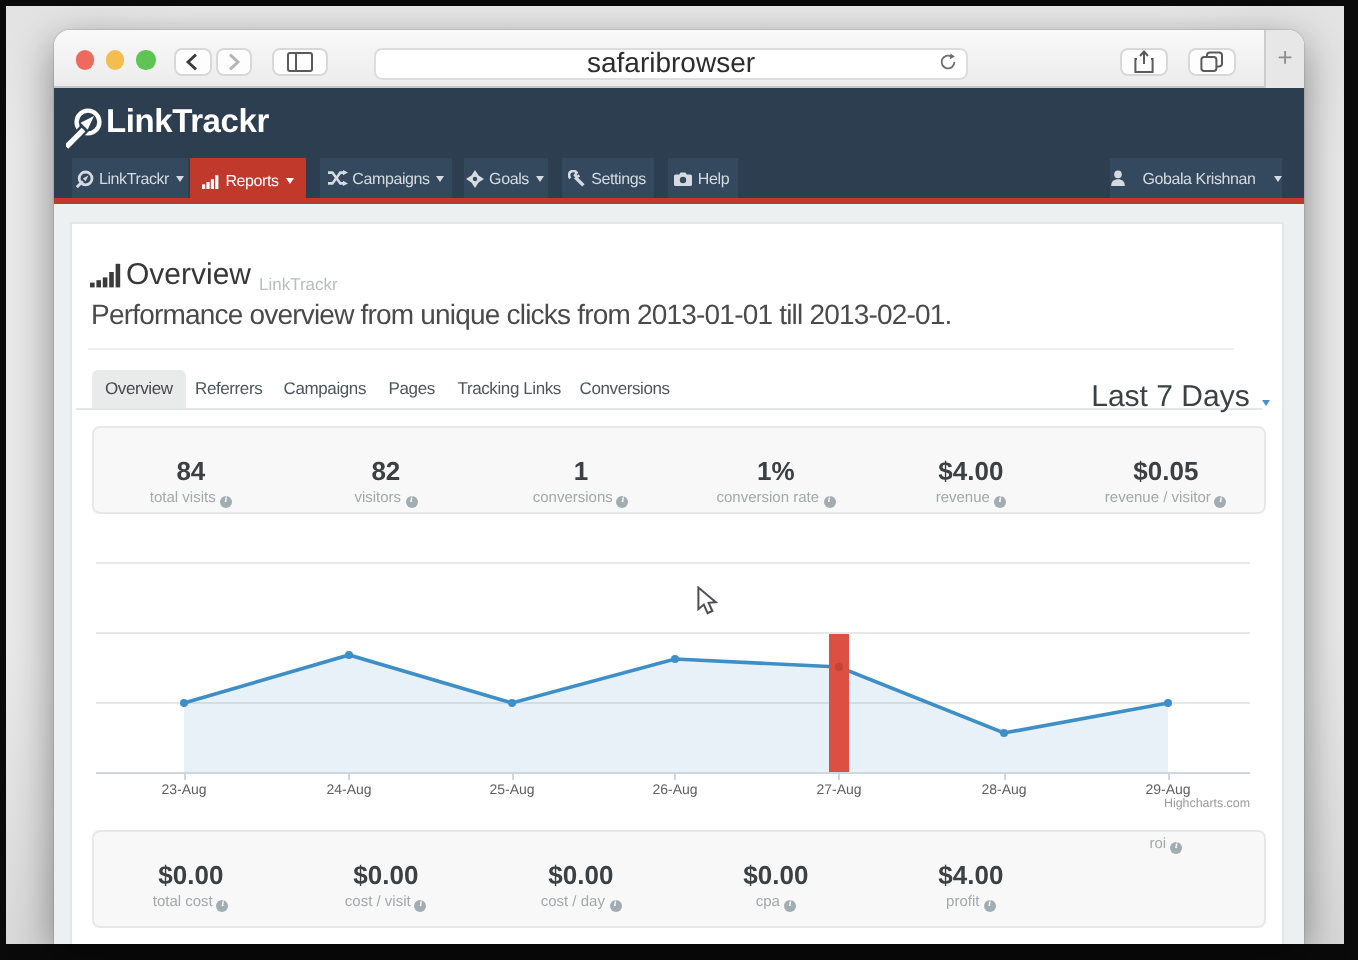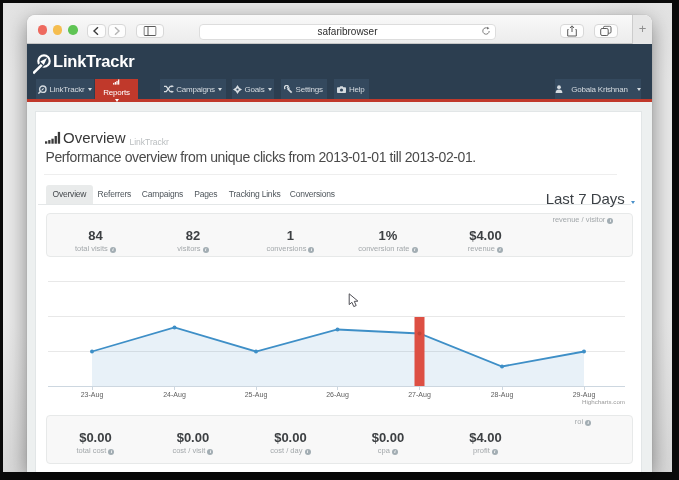--- a/index.html
+++ b/index.html
@@ -18,23 +18,23 @@
   .tl.y { left:25.5px; background:#f5bd4f; }
   .tl.g { left:41.1px; background:#5fc454; }
   .tbtn { position:absolute; top:8.5px; height:14px; background:#fdfdfd;
     border:1px solid #d8d8d8; border-radius:4px; }
   .tbtn svg { position:absolute; left:50%; top:50%; transform:translate(-50%,-50%); }
   #btn-back { left:60px; width:18.5px; }
   #btn-fwd  { left:80.8px; width:18.5px; }
   #btn-side { left:108.5px; width:28.5px; }
   #btn-share { left:533px; width:23.5px; }
   #btn-tabs { left:567px; width:24px; }
-  .addr { position:absolute; left:172px; top:8.5px; width:297px; height:16px;
+  .addr { position:absolute; left:160px; top:8.5px; width:297px; height:16px;
     background:#fff; border:1px solid #ddd; border-radius:4px;
-    font-size:10px; color:#2d2d2d; text-align:center; line-height:13px; }
+    font-size:14px; color:#2d2d2d; text-align:center; line-height:13px; }
   .reload { position:absolute; right:4px; top:1.5px; }
   .plus-strip { position:absolute; left:605px; top:0; width:20px; height:29px;
     background:#e7e7e7; border-left:1px solid #cccccc; color:#8e8e8e;
     font-size:13px; text-align:center; line-height:28px; font-weight:400; }
   
   .header { position:absolute; left:0; top:29px; width:625px; height:35px; background:#2c3e50; }
   .logo { position:absolute; left:9px; top:3px; }
   .logo-text { position:absolute; left:26px; top:7.5px; color:#fff; font-size:16.5px;
     font-weight:bold; letter-spacing:-0.2px; }
   
@@ -140,21 +140,21 @@
   <div class="navbar">
     <div class="nav-item" style="left:9px;width:58px;">
       <svg width="9" height="9" viewBox="0 0 9 9">
           <circle cx="4.8" cy="4.2" r="3.2" fill="none" stroke="#d5dbe0" stroke-width="1.4"></circle>
           <line x1="0.4" y1="8.6" x2="3.4" y2="5.6" stroke="#d5dbe0" stroke-width="1.4"></line>
           <path d="M6.2 2.8 L3.4 4.2 L4.8 5.6 Z" fill="#d5dbe0"></path>
         </svg>
       <span>LinkTrackr</span>
         <span class="caret"></span>
     </div>
-    <div class="nav-item active" style="left:68px;width:43px;height:23px;flex-direction:column;">
+    <div class="nav-item active" style="left:68px;width:58px;height:23px;">
       <svg width="9" height="8" viewBox="0 0 9 8">
           <rect x="0" y="5.2" width="1.6" height="2.3" fill="#fff"></rect>
           <rect x="2.2" y="4" width="1.6" height="3.5" fill="#fff"></rect>
           <rect x="4.4" y="2.6" width="1.6" height="4.9" fill="#fff"></rect>
           <rect x="6.6" y="0.6" width="1.6" height="6.9" fill="#fff"></rect>
         </svg>
       <span>Reports</span>
         <span class="caret"></span>
     </div>
     <div class="nav-item" style="left:133px;width:66px;">
@@ -236,20 +236,21 @@
       </div>
       <div class="stat">
         <div class="num">1%</div>
         <div class="lbl">conversion rate <span class="info">i</span></div>
       </div>
       <div class="stat">
         <div class="num">$4.00</div>
         <div class="lbl">revenue <span class="info">i</span></div>
       </div>
       <div class="stat">
+        <div class="num">$0.05</div>
         <div class="lbl">revenue / visitor <span class="info">i</span></div>
       </div>
     </div>
 
     <svg class="chart" width="625" height="158" viewBox="0 0 625 158">
 
       <g stroke="#e8e8e8" stroke-width="1">
         <line x1="21" y1="25.5" x2="598" y2="25.5"></line>
         <line x1="21" y1="60.5" x2="598" y2="60.5"></line>
         <line x1="21" y1="95.5" x2="598" y2="95.5"></line>

